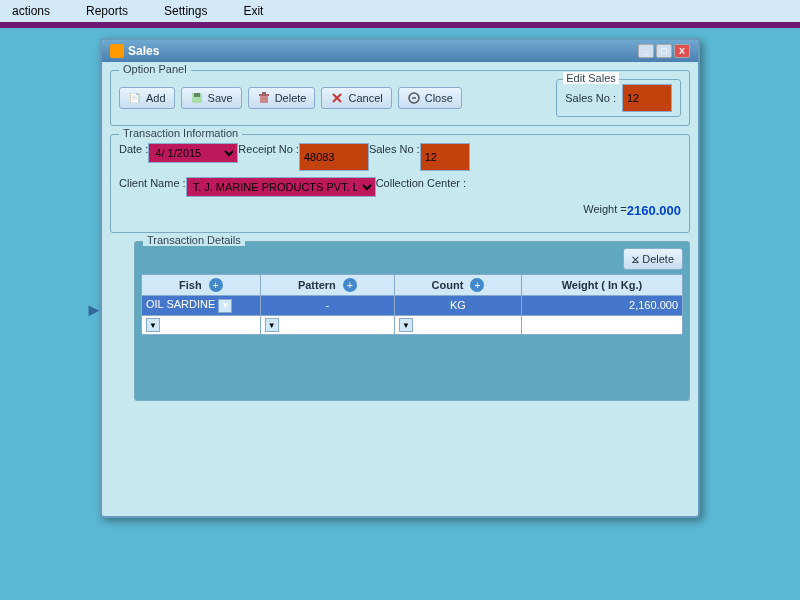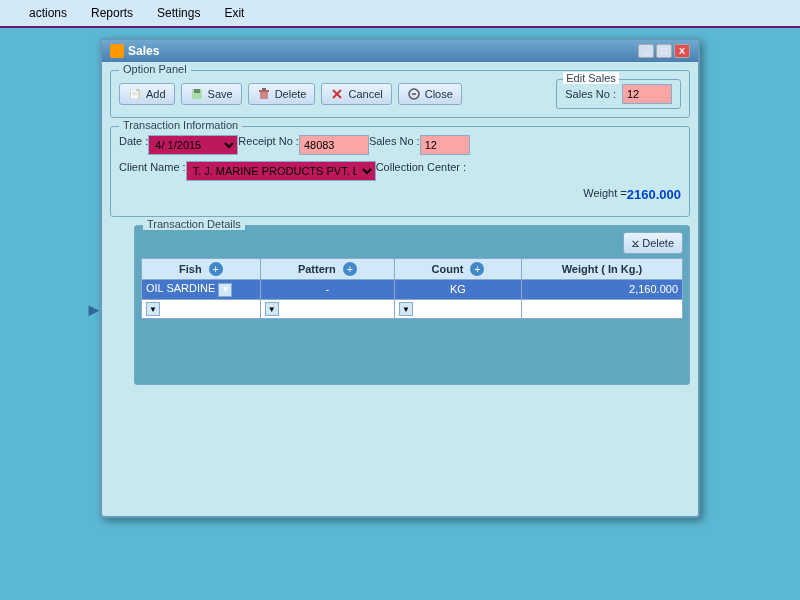--- a/index.html
+++ b/index.html
@@ -11,23 +11,23 @@
       height: 600px;
       overflow: hidden;
     }
 
     
     .menubar {
       background: #d4e9f7;
       height: 28px;
       display: flex;
       align-items: center;
-      padding: 0 25px;
-      gap: 16px;
-      border-bottom: 2px solid #701a75;
+      padding: 0 8px;
+      gap: 28px;
+      border-bottom: 6px solid #701a75;
     }
     .menubar-item {
       font-size: 12px;
       color: #000;
       cursor: pointer;
       padding: 2px 4px;
     }
 
     
     .main-area {
@@ -172,24 +172,24 @@
       display: flex;
       margin-bottom: 6px;
     }
     .form-label {
       font-size: 11px;
       color: #223344;
       white-space: nowrap;
     }
     .form-input {
       border: 1px solid #88aacc;
-      background: #fca5a5;
+      background: #c2410c;
       padding: 2px 4px;
       font-size: 11px;
-      height: 20px;
+      height: 28px;
     }
     .form-select {
       border: 1px solid #88aacc;
       background: #be185d;
       padding: 1px 2px;
       font-size: 11px;
       height: 20px;
     }
     .weight-display {
       font-size: 13px;

